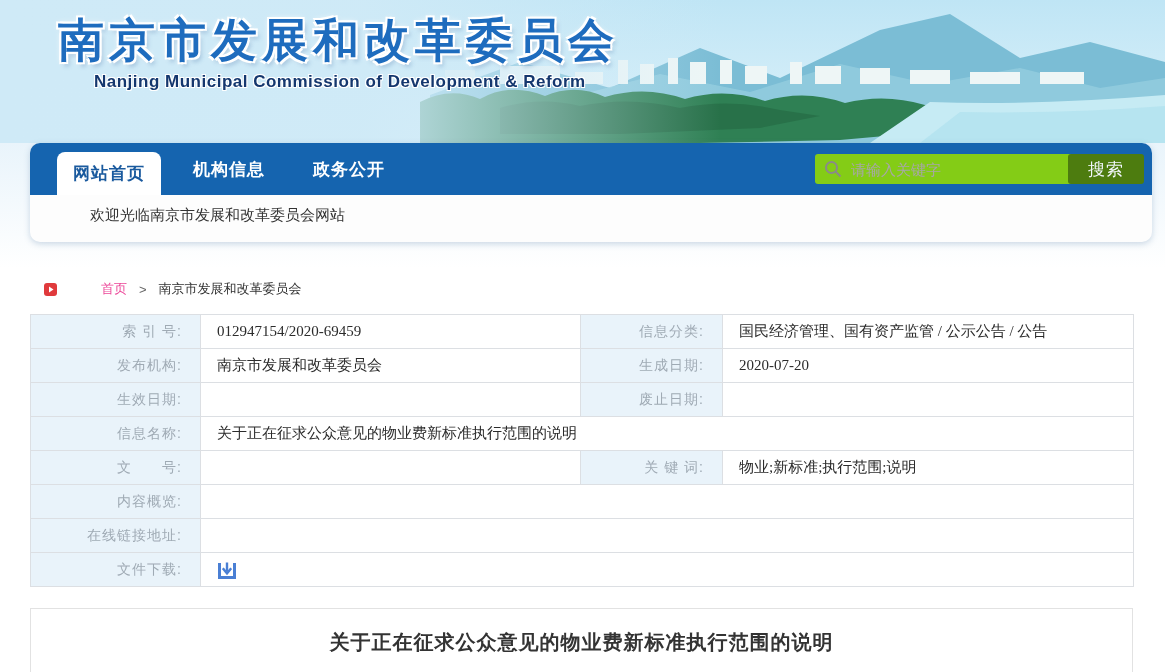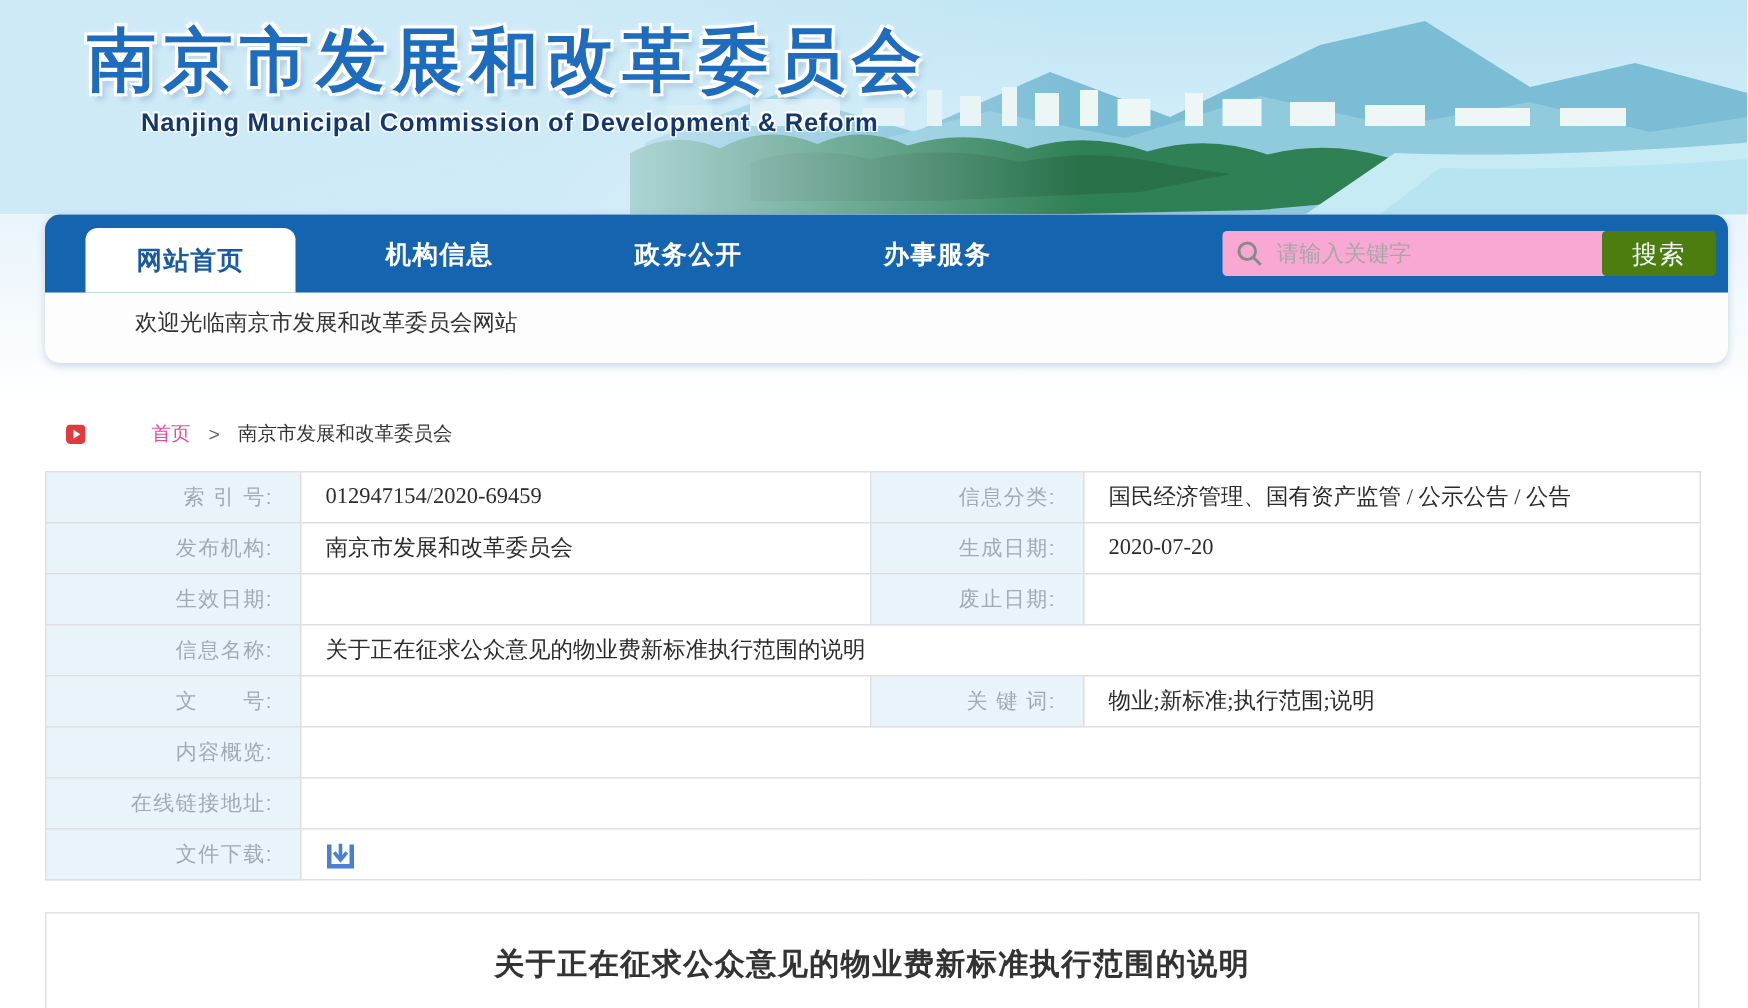--- a/index.html
+++ b/index.html
@@ -18,27 +18,27 @@
       text-shadow:-1px -1px 0 #fff,1px -1px 0 #fff,-1px 1px 0 #fff,1px 1px 0 #fff;padding-left:32px;}
 
   .header-fade{position:absolute;top:143px;left:0;width:1165px;height:125px;
       background:linear-gradient(#e9f4fb,#ffffff);}
 
   
   .nav-card{position:absolute;top:143px;left:30px;width:1122px;height:99px;border-radius:10px;
       background:#fdfdfd;box-shadow:0 2px 6px rgba(90,130,170,.30);}
   .nav-bar{position:relative;height:52px;background:#1564af;border-radius:10px 10px 0 0;
       display:flex;align-items:stretch;}
-  .tab{width:140px;margin-right:26px;display:flex;align-items:center;justify-content:center;
+  .tab{width:104px;margin-right:16px;display:flex;align-items:center;justify-content:center;
       color:#ffffff;font-size:17px;font-weight:bold;cursor:pointer;letter-spacing:1px;}
   .tab:first-child{margin-left:27px;}
   .tab.active{background:#ffffff;color:#1a5a9e;border-radius:8px 8px 0 0;
       align-self:flex-end;height:43px;}
   .search-input{position:absolute;left:785px;top:11px;width:279px;height:30px;border:none;
-      border-radius:3px;background:#f9a8d4;padding:0 8px 0 36px;font-size:15px;color:#333;
+      border-radius:3px;background:#84cc16;padding:0 8px 0 36px;font-size:15px;color:#333;
       box-sizing:border-box;outline:none;font-family:"Liberation Sans",sans-serif;}
   .search-input::placeholder{color:#a7a7a7;}
   .search-icon{position:absolute;left:794px;top:17px;width:18px;height:18px;pointer-events:none;}
   .search-btn{position:absolute;left:1038px;top:11px;width:76px;height:30px;border:none;
       border-radius:3px;background:#4d7c0f;color:#f2f7fc;font-size:17px;cursor:pointer;
       font-family:"Liberation Sans",sans-serif;letter-spacing:1px;}
   .welcome-strip{height:41px;display:flex;align-items:center;padding-left:60px;
       font-size:15px;color:#333333;}
 
   
@@ -113,21 +113,20 @@
     <div class="banner-subtitle">Nanjing Municipal Commission of Development &amp; Reform</div>
   </div>
 
   <div class="header-fade"></div>
 
   <div class="nav-card">
     <div class="nav-bar">
       <div class="tab active">网站首页</div>
       <div class="tab">机构信息</div>
       <div class="tab">政务公开</div>
-      <div class="tab">办事服务</div>
 
       <input class="search-input" type="text" placeholder="请输入关键字" style="">
       <svg class="search-icon" viewBox="0 0 18 18">
         <circle cx="7.5" cy="7.5" r="5.5" fill="none" stroke="#8a8a8a" stroke-width="2"></circle>
         <line x1="11.8" y1="11.8" x2="16.5" y2="16.5" stroke="#8a8a8a" stroke-width="2"></line>
       </svg>
       <button class="search-btn">搜索</button>
     </div>
     <div class="welcome-strip">
       <span>欢迎光临南京市发展和改革委员会网站</span>

